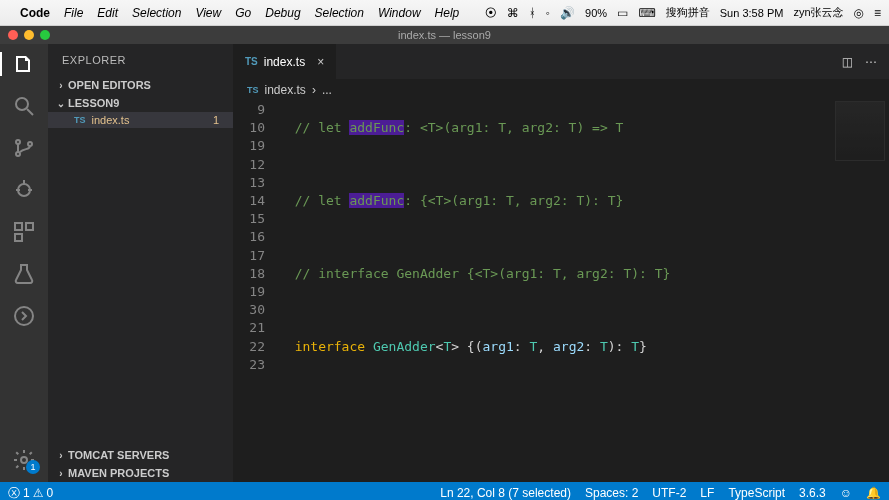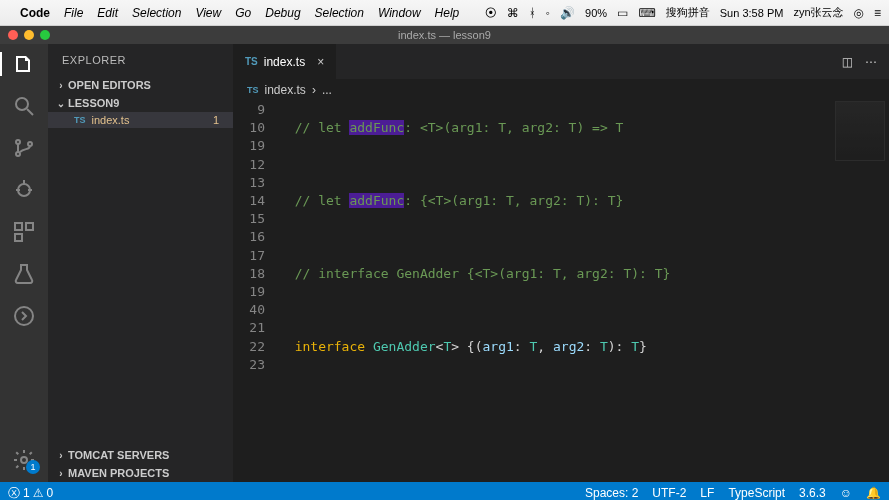--- a/index.html
+++ b/index.html
@@ -224,21 +224,21 @@
         <div class="ln">10</div>
         <div class="ln">19</div>
         <div class="ln">12</div>
         <div class="ln">13</div>
         <div class="ln">14</div>
         <div class="ln">15</div>
         <div class="ln">16</div>
         <div class="ln">17</div>
         <div class="ln">18</div>
         <div class="ln">19</div>
-        <div class="ln">40</div>
+        <div class="ln">30</div>
         <div class="ln">21</div>
         <div class="ln">22</div>
         <div class="ln">23</div>
       </div>
       <div class="lines">
 <div class="ln">  <span class="tok-comment"><span>// let </span><span class="tok-addhl">addFunc</span><span>: &lt;T&gt;(arg1: T, arg2: T) =&gt; T</span></span></div>
 <div class="ln"></div>
 <div class="ln">  <span class="tok-comment"><span>// let </span><span class="tok-addhl">addFunc</span><span>: {&lt;T&gt;(arg1: T, arg2: T): T}</span></span></div>
 <div class="ln"></div>
 <div class="ln">  <span class="tok-comment">// interface GenAdder {&lt;T&gt;(arg1: T, arg2: T): T}</span></div>
@@ -258,20 +258,21 @@
 </div>
 
 <div class="statusbar">
   <div class="item">
     <span>ⓧ</span>
       <span>1</span>
     <span>⚠</span>
       <span>0</span>
   </div>
   <div class="right">
+    <div class="item">Ln 22, Col 8 (7 selected)</div>
     <div class="item">Spaces: 2</div>
     <div class="item">UTF-2</div>
     <div class="item">LF</div>
     <div class="item">TypeScript</div>
     <div class="item">3.6.3</div>
     <div class="item">☺</div>
     <div class="item">🔔</div>
   </div>
 </div>
 

